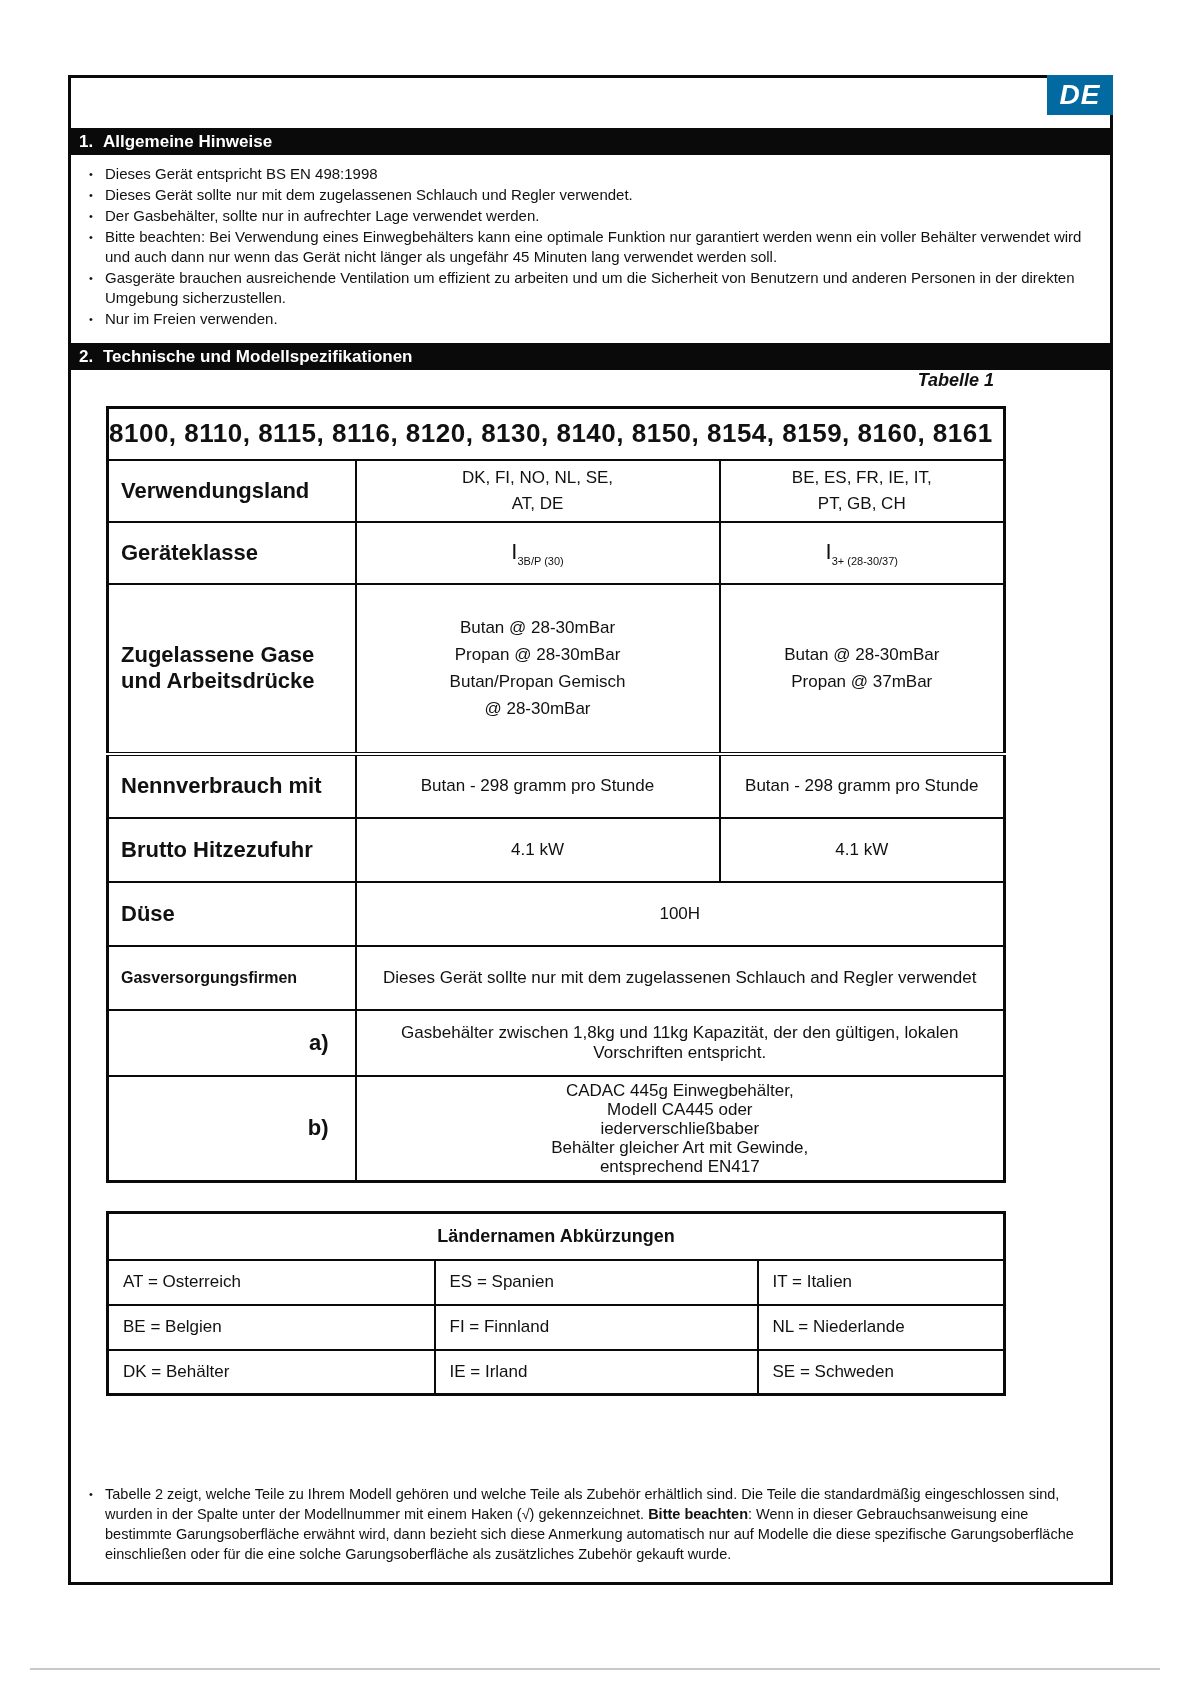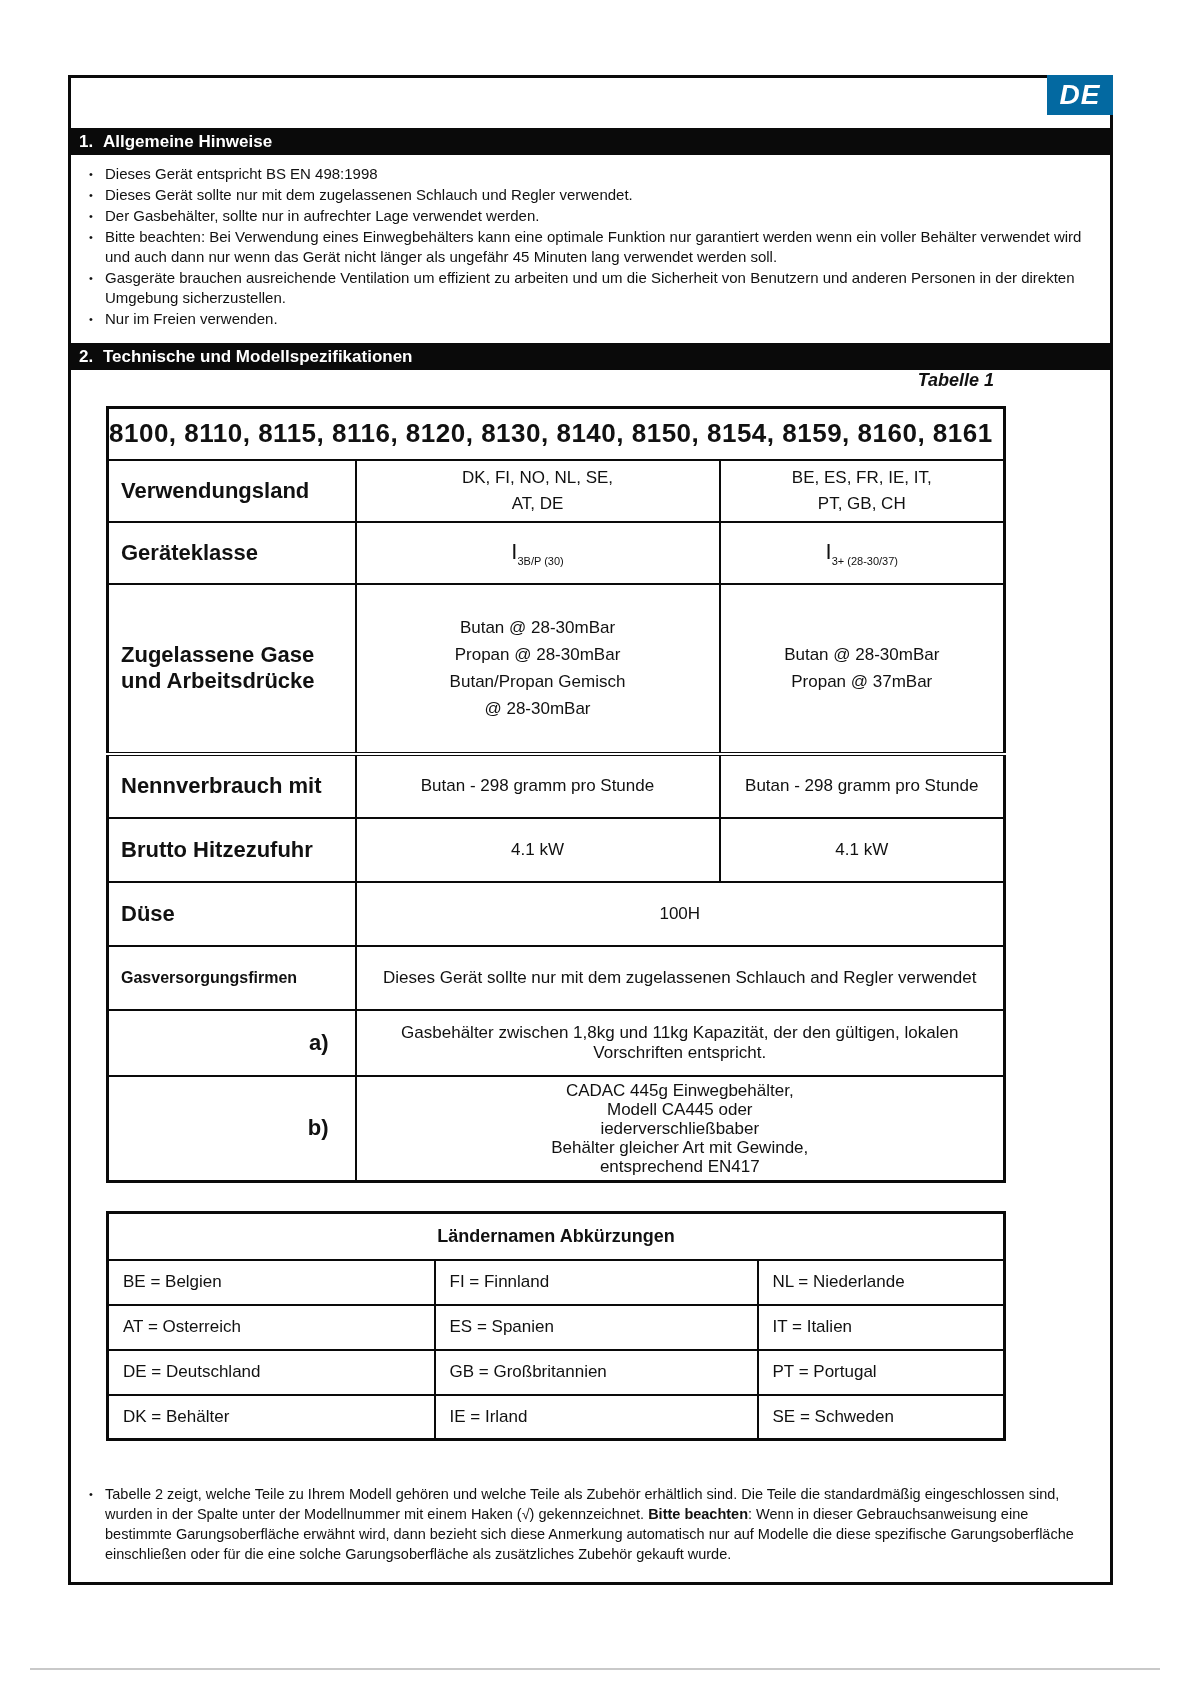--- a/index.html
+++ b/index.html
@@ -199,33 +199,28 @@
       <colgroup>
           <col style="width:327px">
           <col style="width:323px">
           <col style="width:247px">
         </colgroup>
       <tbody>
           <tr style="height:47px">
         <td colspan="3" class="t2-title">Ländernamen Abkürzungen</td>
       </tr>
       <tr style="height:45px">
+        <td class="cc">AT = Osterreich</td>
+        <td class="cc">ES = Spanien</td>
+        <td class="cc">IT = Italien</td>
+      </tr>
+      <tr style="height:45px">
         <td class="cc">BE = Belgien</td>
         <td class="cc">FI = Finnland</td>
         <td class="cc">NL = Niederlande</td>
-      </tr>
-      <tr style="height:45px">
-        <td class="cc">AT = Osterreich</td>
-        <td class="cc">ES = Spanien</td>
-        <td class="cc">IT = Italien</td>
-      </tr>
-      <tr style="height:45px">
-        <td class="cc">DE = Deutschland</td>
-        <td class="cc">GB = Großbritannien</td>
-        <td class="cc">PT = Portugal</td>
       </tr>
       <tr style="height:45px">
         <td class="cc">DK = Behälter</td>
         <td class="cc">IE = Irland</td>
         <td class="cc">SE = Schweden</td>
       </tr>
     </tbody>
       </table>
 
     <div class="footnote">

